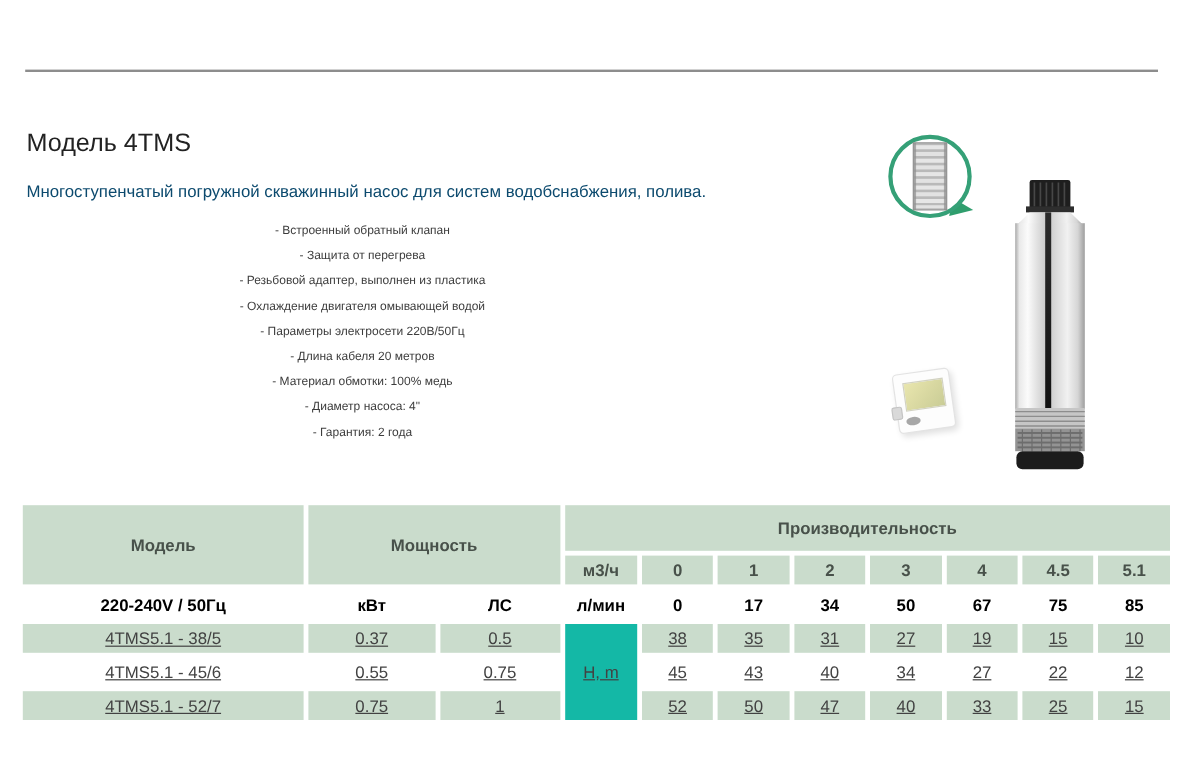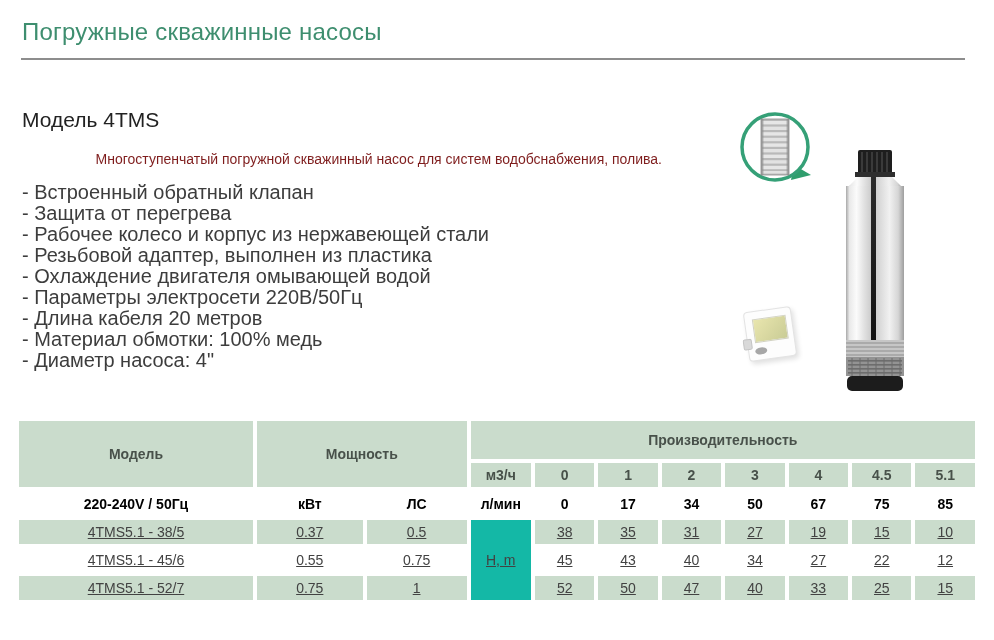--- a/index.html
+++ b/index.html
@@ -16,25 +16,25 @@
   .title-rule {
     position:absolute; left:21px; top:58px; width:944px; height:2px;
     background:#8d8d8d;
   }
   .series-title {
     position:absolute; left:22px; top:108px;
     font-size:21px; font-weight:400; color:#222222;
   }
   .description {
     position:absolute; left:22px; top:151px; width:640px;
-    font-size:14px; color:#7f1d1d;text-align:right;
+    font-size:14px; color:#0c4a6e;
   }
   .features {
     position:absolute; left:22px; top:182px; width:560px;
-    font-size:20px; color:#3d3d3d; line-height:21px;
+    font-size:10px; color:#3d3d3d; line-height:21px;text-align:center;
   }
   
   .badge { position:absolute; left:738px; top:109px; width:76px; height:80px; }
   .pump  { position:absolute; left:844px; top:150px; width:62px; height:242px; }
   .ctrl-box {
     position:absolute; left:746px; top:309px; width:48px; height:50px;
     background:#fdfdfd; border:1px solid #e3e3e3; border-radius:4px;
     transform:rotate(-8deg);
     box-shadow:2px 3px 5px rgba(0,0,0,0.12);
   }
@@ -71,37 +71,36 @@
   }
   tr.units td { color:#000000; }
   tr.data td { font-weight:400; color:#424242;text-decoration:underline; }
   td.headlabel { background:#14b8a6; }
 </style>
 </head>
 <body>
 
 <div class="page">
 
-  <div class="page-title">Погружные скважинные насосы</div>
   <div class="title-rule"></div>
 
   <div class="series-title">Модель 4TMS</div>
 
   <div class="description">Многоступенчатый погружной скважинный насос для систем водобснабжения, полива.</div>
 
   <div class="features">
     <div>- Встроенный обратный клапан</div>
     <div>- Защита от перегрева</div>
-    <div>- Рабочее колесо и корпус из нержавеющей стали</div>
     <div>- Резьбовой адаптер, выполнен из пластика</div>
     <div>- Охлаждение двигателя омывающей водой</div>
     <div>- Параметры электросети 220В/50Гц</div>
     <div>- Длина кабеля 20 метров</div>
     <div>- Материал обмотки: 100% медь</div>
     <div>- Диаметр насоса: 4"</div>
+    <div>- Гарантия: 2 года</div>
   </div>
 
   <div class="badge">
     <svg width="76" height="80" viewBox="0 0 76 80">
       <polygon points="56,56 73,66 53,71" fill="#2f9e6d"></polygon>
       <circle cx="37" cy="38" r="33" fill="#ffffff" stroke="#35a077" stroke-width="3.5"></circle>
       <rect x="23" y="10" width="28" height="56" fill="#b9b9b9" stroke="#8c8c8c" stroke-width="0.8"></rect>
       <rect x="24" y="12" width="26" height="3.4" fill="#e6e6e6"></rect>
       <rect x="24" y="17.6" width="26" height="3.4" fill="#e2e2e2"></rect>
       <rect x="24" y="23.2" width="26" height="3.4" fill="#e6e6e6"></rect>

